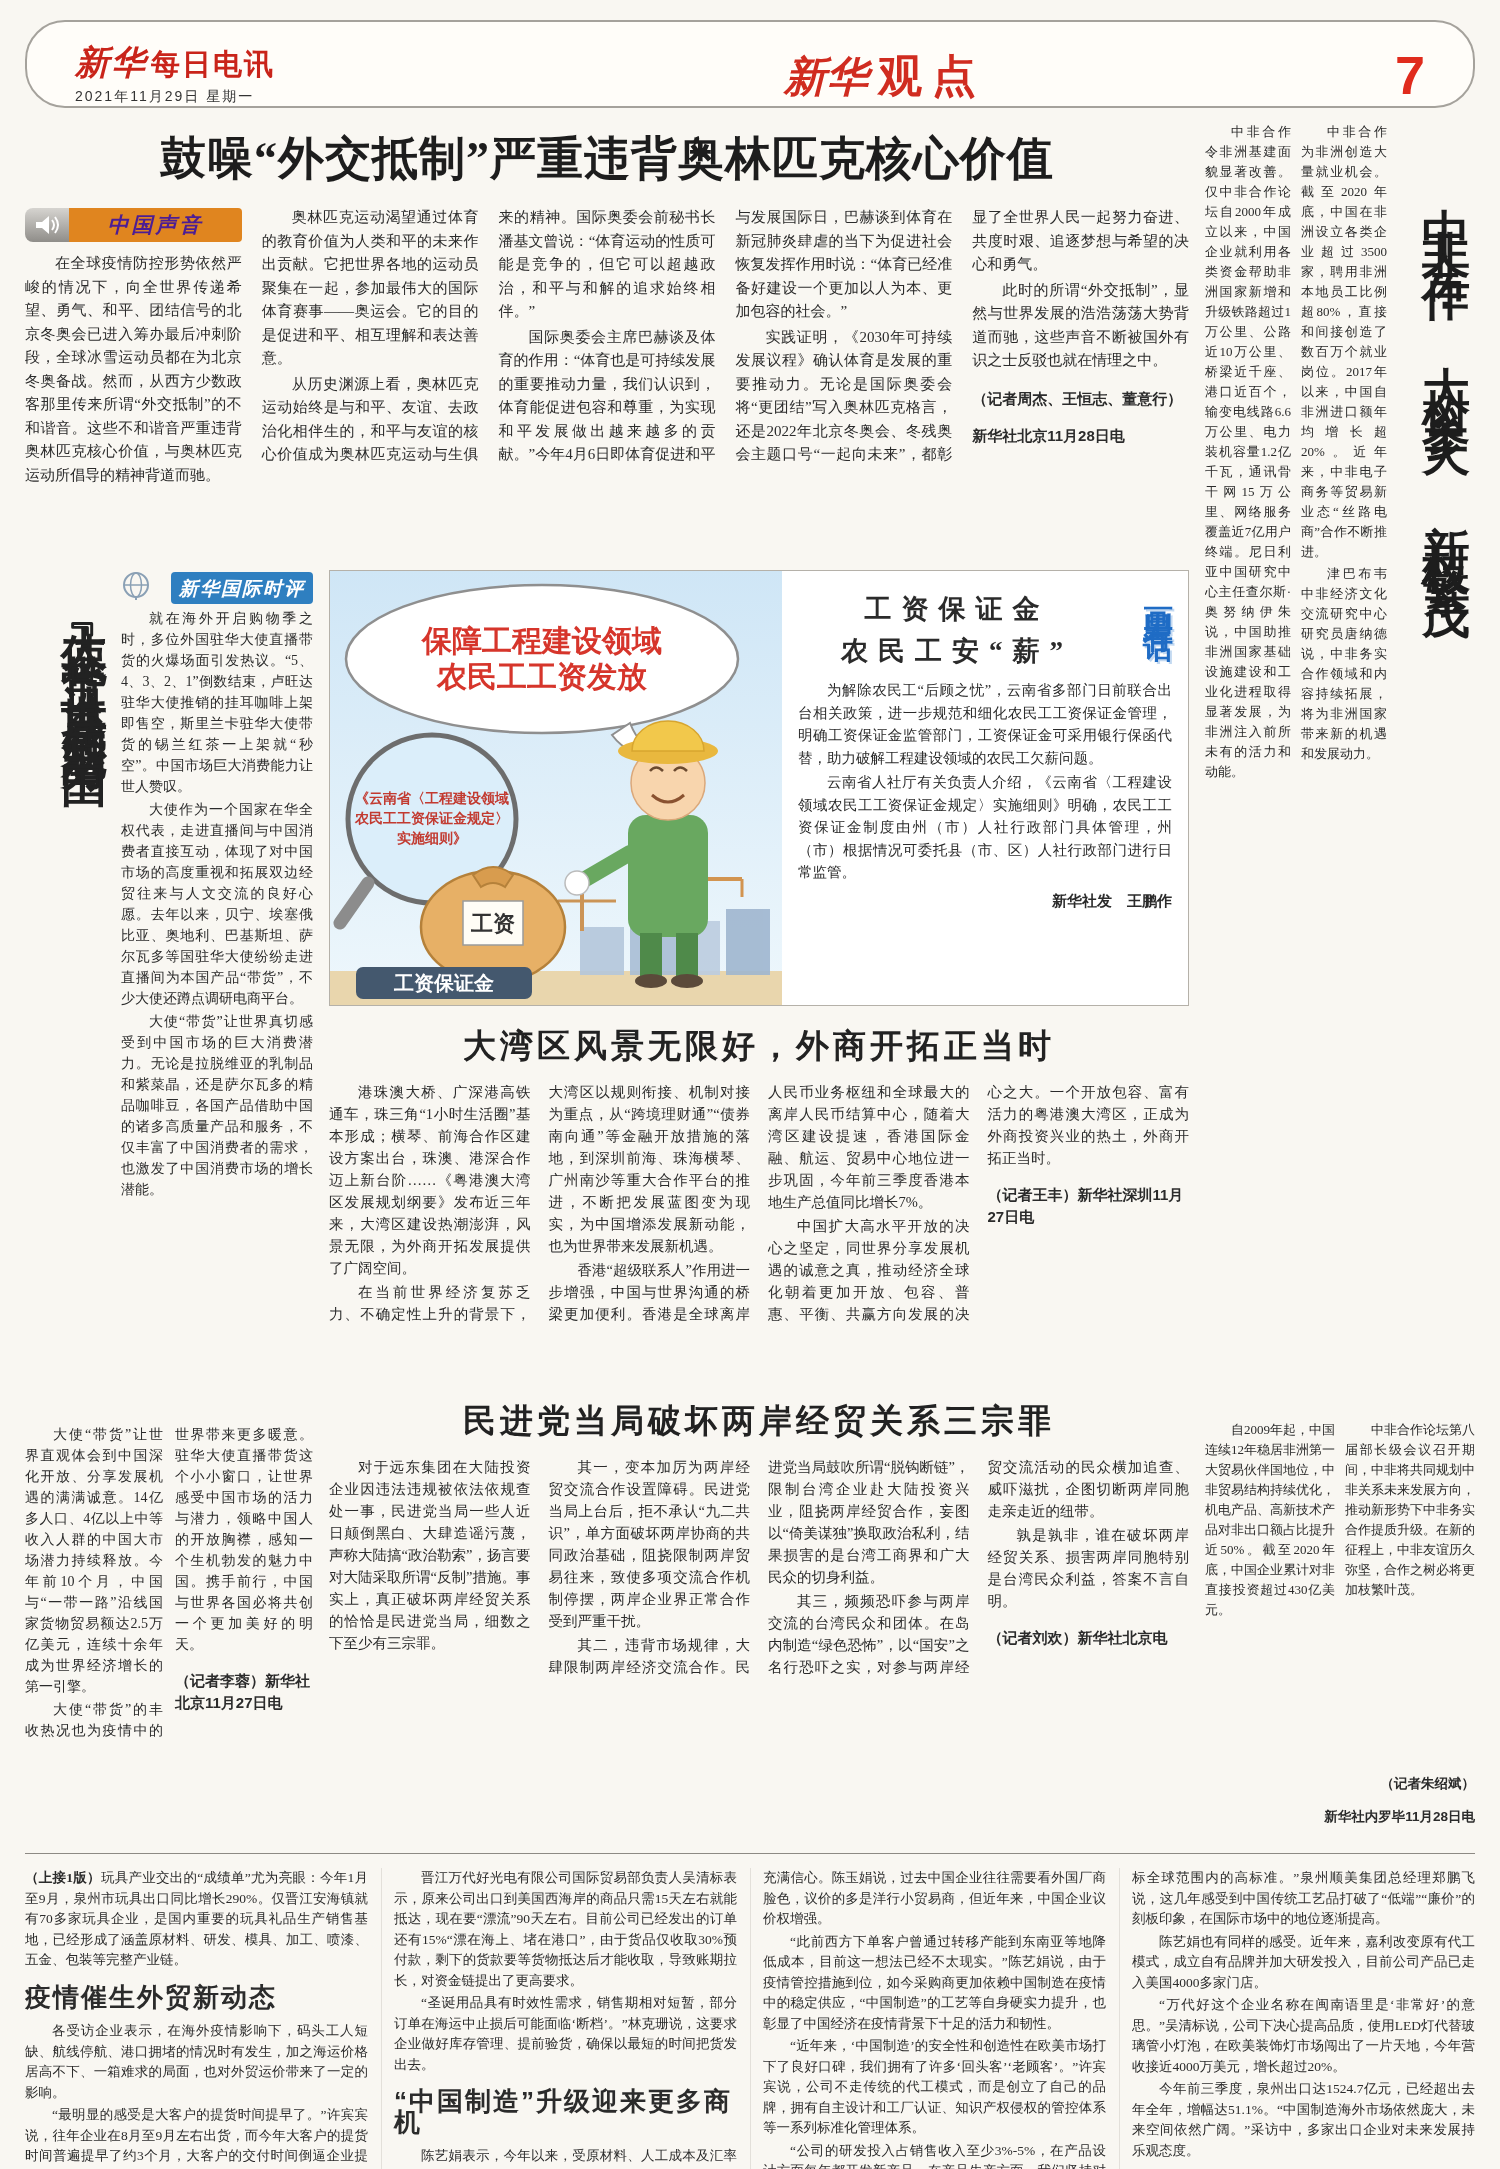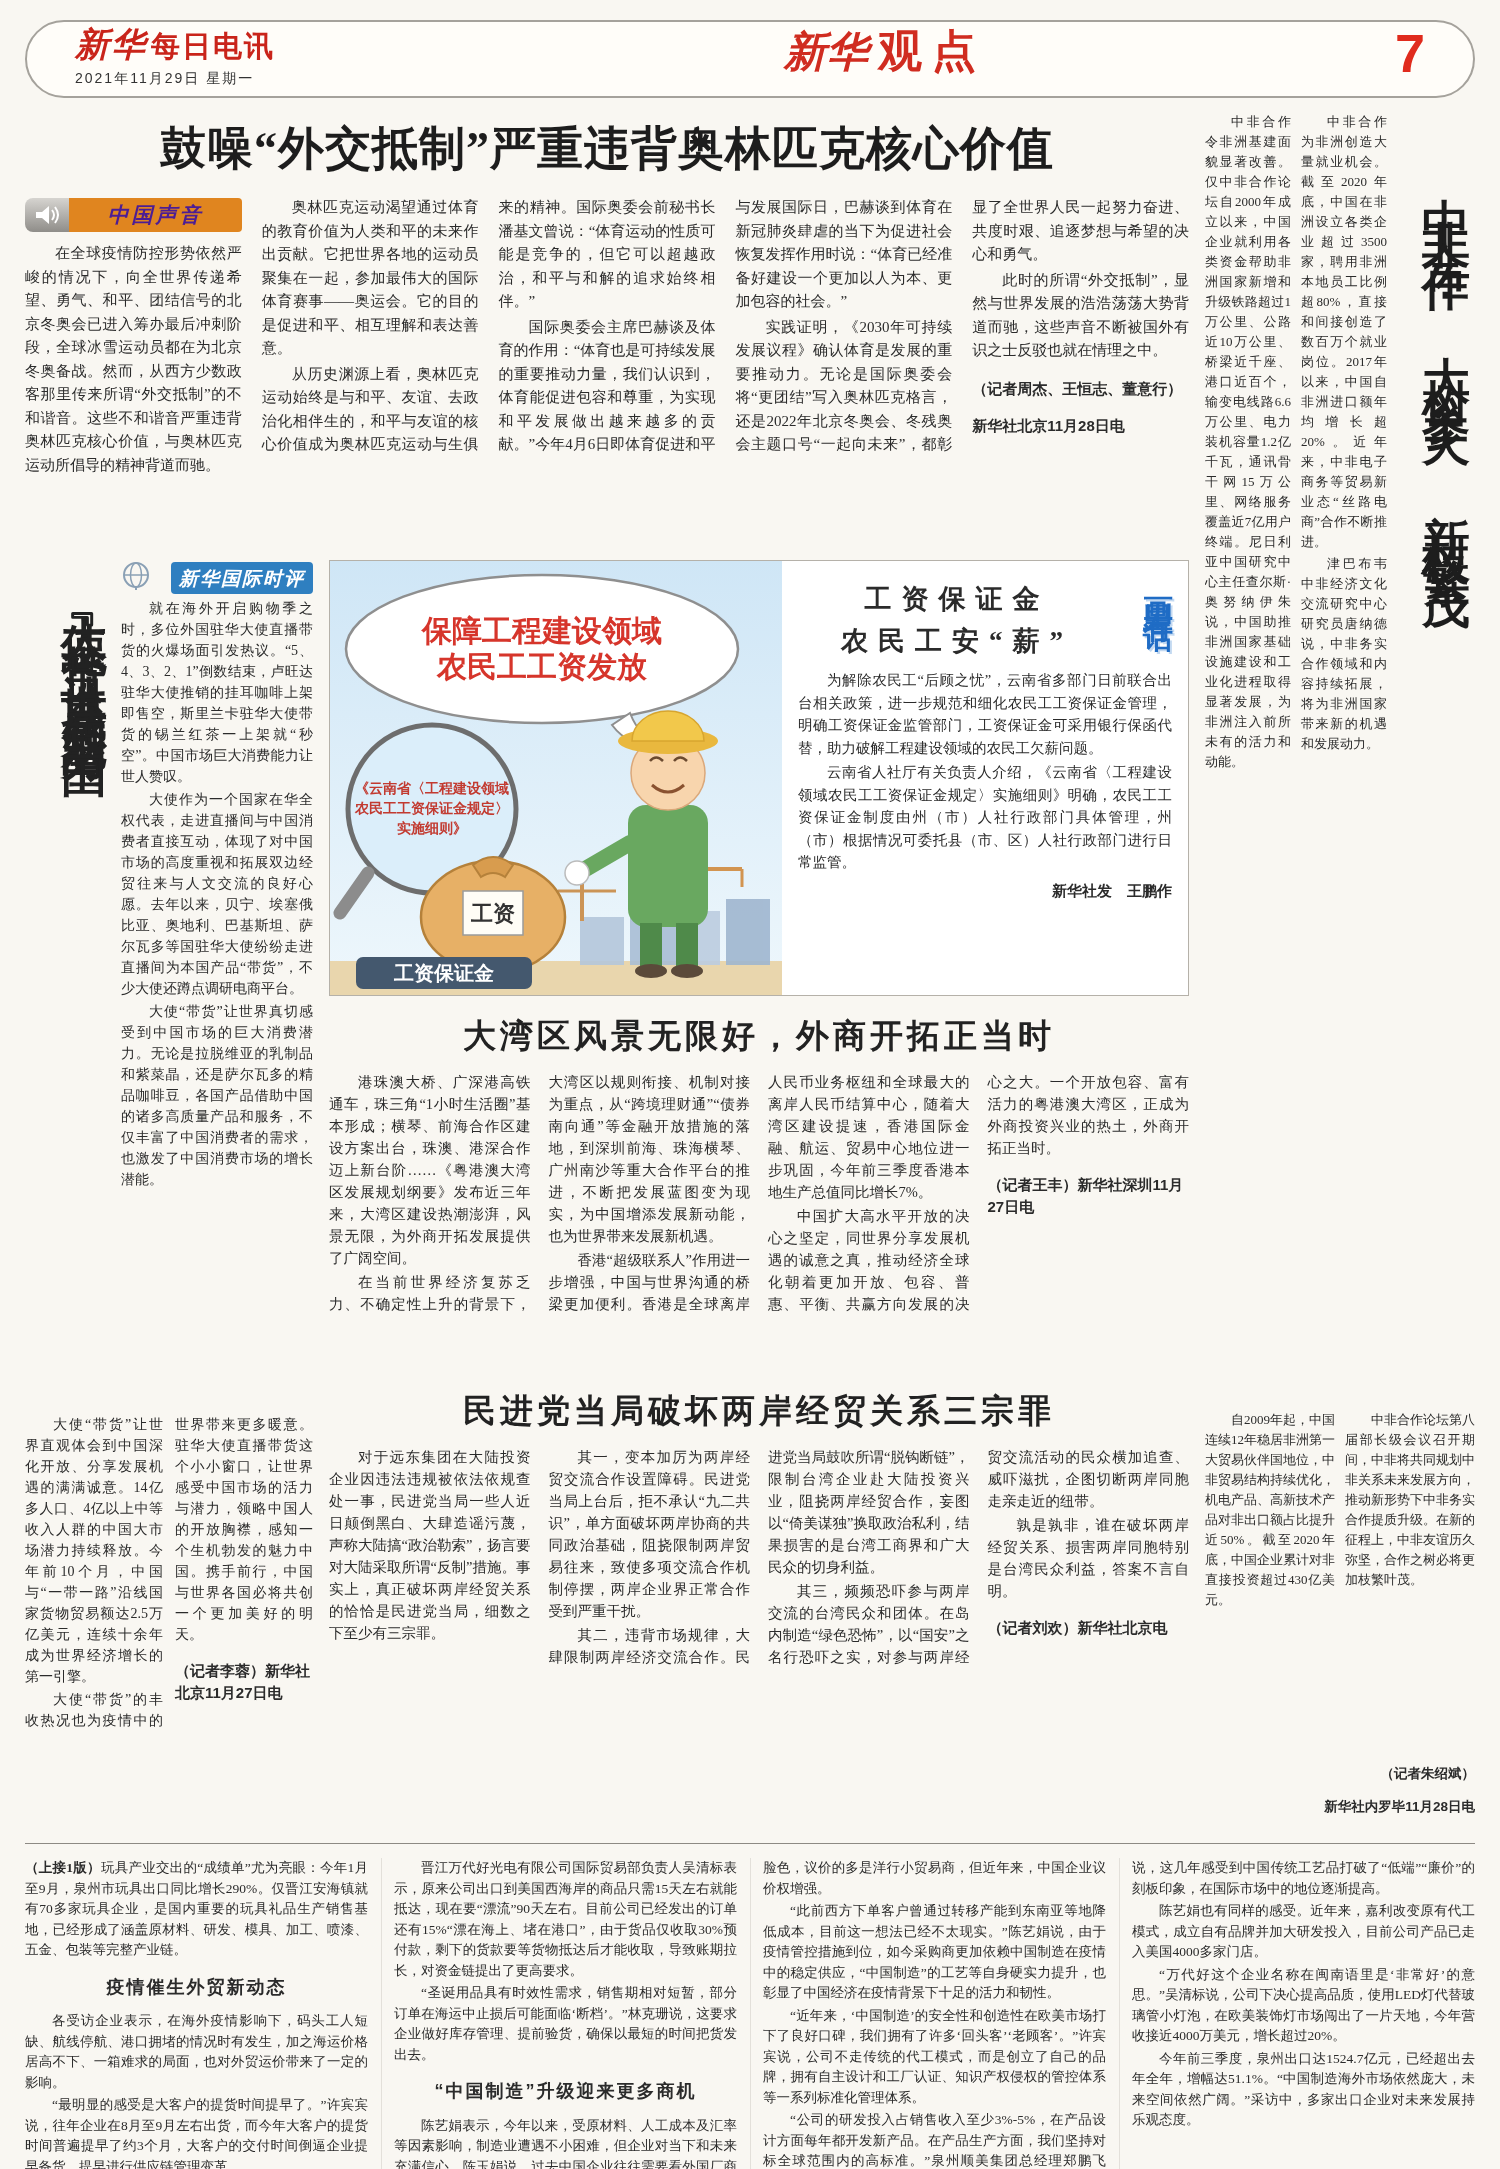--- a/index.html
+++ b/index.html
@@ -1,21 +1,21 @@
 <!DOCTYPE html>
 <html><head>
 <meta charset="utf-8">
 <style>
   html,body{margin:0;padding:0;background:#dddad5;}
   .page{position:relative;width:1500px;height:2169px;margin:0 auto;background:#f9f7f2;
     box-sizing:border-box;padding:20px 25px;overflow:hidden;
     font-family:"Liberation Serif","DejaVu Serif",serif;color:#2b2b2b;}
   
-  .masthead{height:78px;border:2px solid #a5a29c;border-radius:40px;background:#fffdf9;
-    display:flex;align-items:flex-start;padding:0 48px;box-sizing:border-box;}
+  .masthead{height:88px;border:2px solid #a5a29c;border-radius:40px;background:#fffdf9;
+    display:flex;align-items:flex-end;padding:0 48px;box-sizing:border-box;}
   .logo-block{display:flex;flex-direction:column;justify-content:center;min-width:330px;}
   .logo-line{display:flex;align-items:baseline;gap:4px;}
   .logo-script{color:#c9241a;font-size:34px;font-weight:bold;font-style:italic;letter-spacing:2px;}
   .logo-rest{color:#c9241a;font-size:29px;font-weight:900;font-family:"Liberation Sans","DejaVu Sans",sans-serif;letter-spacing:2px;}
   .masthead-date{font-size:14px;color:#333;letter-spacing:2px;margin-top:2px;font-family:"Liberation Sans",sans-serif;}
   .masthead-center{flex:1;text-align:center;display:flex;align-items:baseline;justify-content:center;gap:10px;}
   .section-script{color:#d02c20;font-size:42px;font-weight:bold;font-style:italic;}
   .section-rest{color:#d02c20;font-size:44px;font-weight:900;letter-spacing:10px;font-family:"Liberation Sans",sans-serif;}
   .pageno{color:#e02b1d;font-size:54px;font-weight:900;font-family:"Liberation Sans",sans-serif;min-width:60px;text-align:right;}
   
@@ -70,22 +70,22 @@
   .rail-head{writing-mode:vertical-rl;width:80px;flex:none;font-size:48px;font-weight:900;
     letter-spacing:22px;color:#1d1d1d;padding-top:48px;box-sizing:border-box;line-height:1.2;}
   .rail-bottom{column-count:2;column-gap:10px;height:350px;overflow:hidden;
     font-size:13px;line-height:20px;text-align:justify;margin-top:8px;}
   .rail-byline{text-align:right;font-family:"Liberation Sans",sans-serif;font-weight:bold;font-size:13.5px;line-height:19px;margin-top:4px;}
   
   .bottom-band{margin-top:14px;border-top:1px solid #8d8a84;padding-top:14px;
     column-count:4;column-gap:26px;column-rule:1px solid #e3e0da;height:332px;overflow:hidden;
     font-size:13.5px;line-height:20.5px;text-align:justify;}
   .lead-prefix{font-weight:bold;}
-  .subhead{font-family:"Liberation Sans","DejaVu Sans",sans-serif;font-weight:bold;font-size:18px;
-    text-align:center;letter-spacing:2px;margin:16px 0 14px;text-indent:0;break-inside:avoid;}
+  .subhead{font-family:"Liberation Sans","DejaVu Sans",sans-serif;font-weight:bold;font-size:26px;
+    text-align:left;letter-spacing:2px;margin:16px 0 14px;text-indent:0;break-inside:avoid;}
 </style>
 </head>
 <body>
 
 <div class="page">
 
   <header class="masthead">
     <div class="logo-block">
       <div class="logo-line">
         <span class="logo-script">新华</span>

